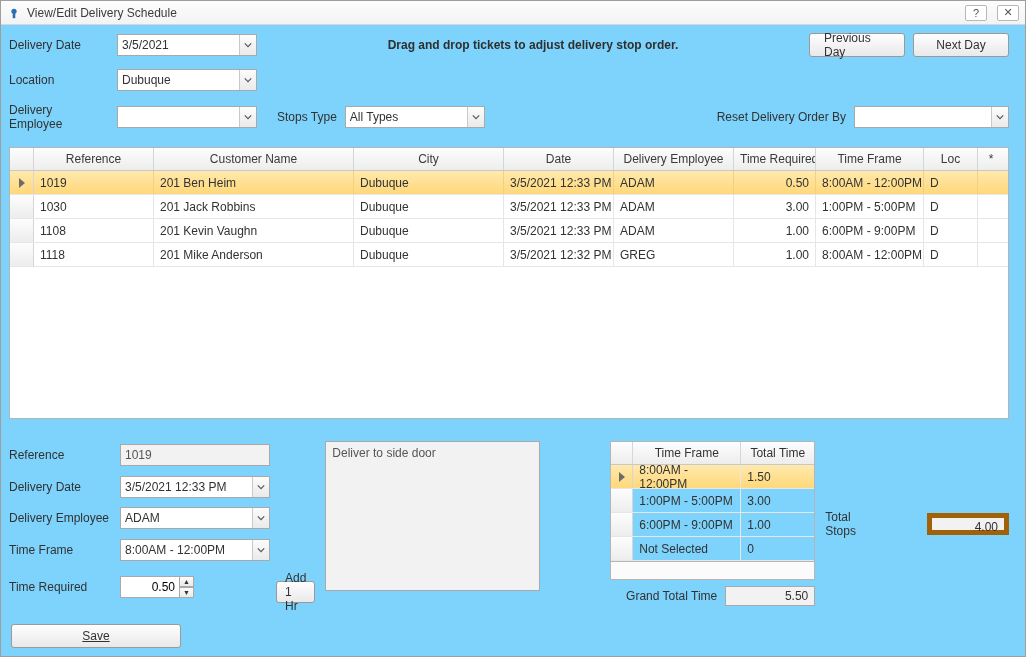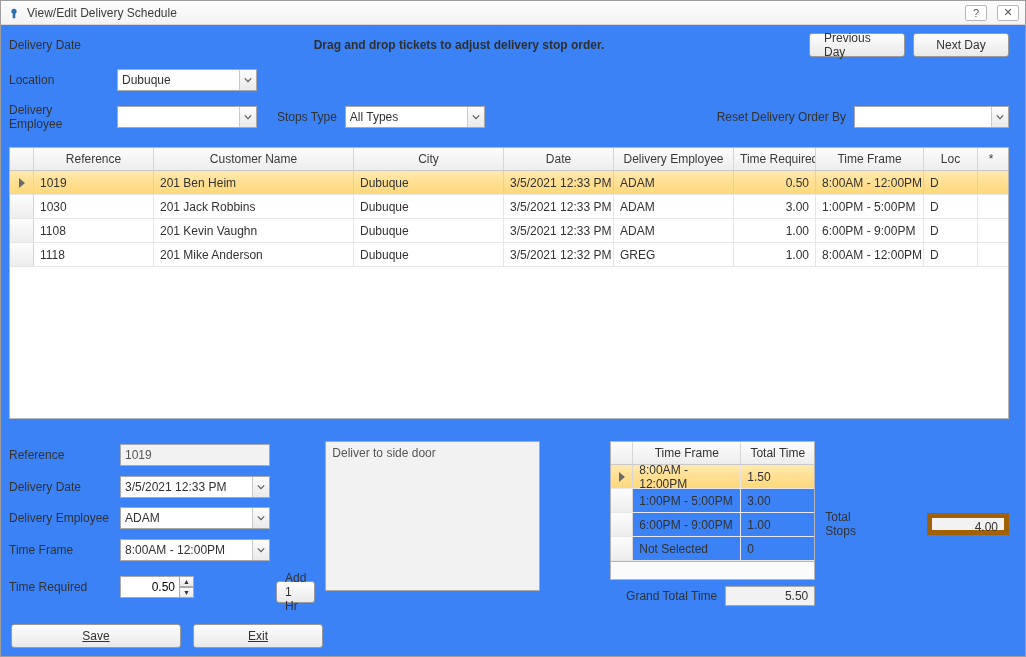--- a/index.html
+++ b/index.html
@@ -1,17 +1,17 @@
 <!DOCTYPE html>
 <html><head>
 <meta charset="utf-8">
 <style>
   * { box-sizing: border-box; }
   html, body { margin:0; padding:0; font-family: "Segoe UI", Tahoma, sans-serif; font-size:12px; color:#323232; background:#fff; }
-  .window { width:1026px; height:657px; border:1px solid #9e9e9e; background:#3b82f6; display:flex; flex-direction:column; position:relative; }
+  .window { width:1026px; height:657px; border:1px solid #9e9e9e; background:#7dd3fc; display:flex; flex-direction:column; position:relative; }
   
   .titlebar { height:24px; background:linear-gradient(#fdfdfd,#f3f3f3); border-bottom:1px solid #d6d6d6; display:flex; align-items:center; padding:0 6px; }
   .titlebar .app-icon { width:14px; height:14px; margin-right:6px; display:flex; align-items:center; justify-content:center;}
   .titlebar .title { flex:1; font-size:12px; color:#3c3c3c; }
   .titlebar .winbtns { display:flex; gap:10px; align-items:center; }
   .winbtn { width:22px; height:16px; border:1px solid #b8b8b8; border-radius:2px; background:#fff; display:flex; align-items:center; justify-content:center; font-size:11px; color:#555; cursor:pointer; }
   
   .body { flex:1; padding:8px 16px 6px 8px; display:flex; flex-direction:column; gap:12px; }
   .row { display:flex; align-items:center; gap:8px; }
   .label { font-size:12px; color:#323232; }
@@ -88,20 +88,28 @@
     <div class="winbtns">
       <div class="winbtn">?</div>
       <div class="winbtn" style="font-family:Arial;">✕</div>
     </div>
   </div>
 
   <div class="body">
 
     <div class="row">
       <span class="label" style="width:100px;">Delivery Date</span>
+      <div class="combo" style="width:140px;">
+        <span>3/5/2021</span>
+        <span class="caret">
+            <svg viewBox="0 0 10 10">
+              <path d="M1 3 L5 7 L9 3" fill="none" stroke="#555" stroke-width="1.4"></path>
+            </svg>
+          </span>
+      </div>
       <span class="hint" style="flex:1; text-align:center;">Drag and drop tickets to adjust delivery stop order.</span>
       <div class="btn" style="width:96px;">Previous Day</div>
       <div class="btn" style="width:96px;">Next Day</div>
     </div>
 
     <div class="row">
       <span class="label" style="width:100px;">Location</span>
       <div class="combo" style="width:140px;">
         <span>Dubuque</span>
         <span class="caret">
@@ -309,18 +317,15 @@
       <div class="totalstops">
         <span class="label">Total Stops</span>
         <div class="val">4.00</div>
       </div>
     </div>
 
     <div class="footer">
       <div class="btn" style="width:170px;">
           <span style="text-decoration:underline;text-align:right;">Save</span>
         </div>
-      <div class="btn" style="width:130px;">
-          <span style="text-decoration:underline;">Exit</span>
-        </div>
     </div>
   </div>
 </div>
 
 </body></html>

